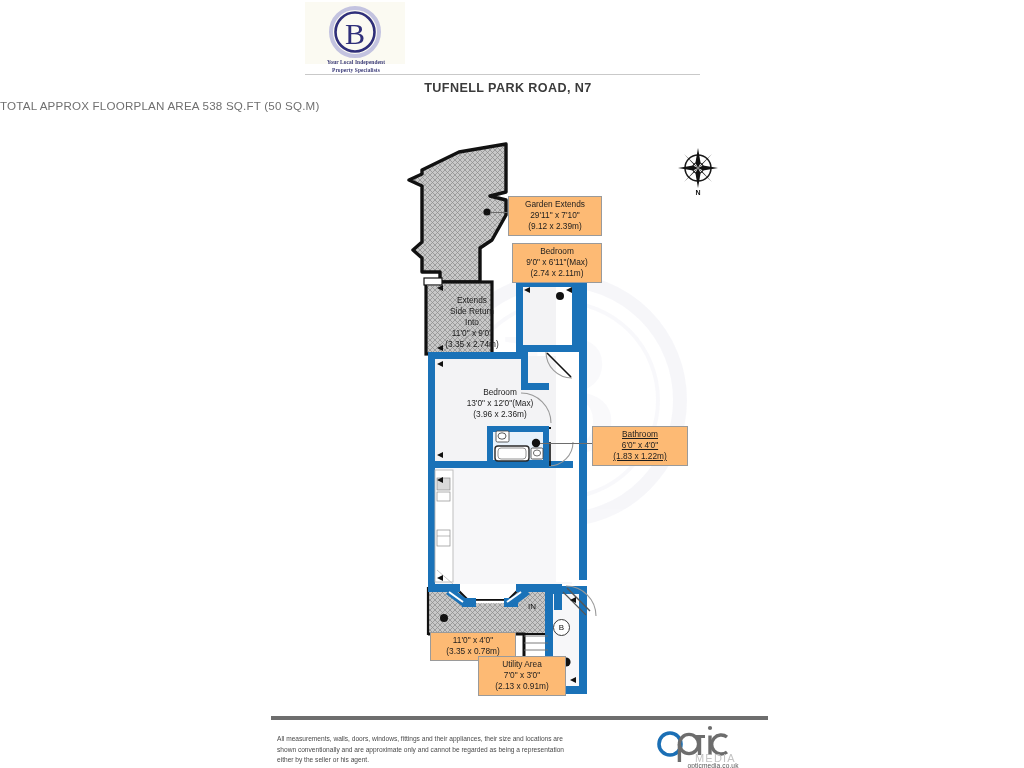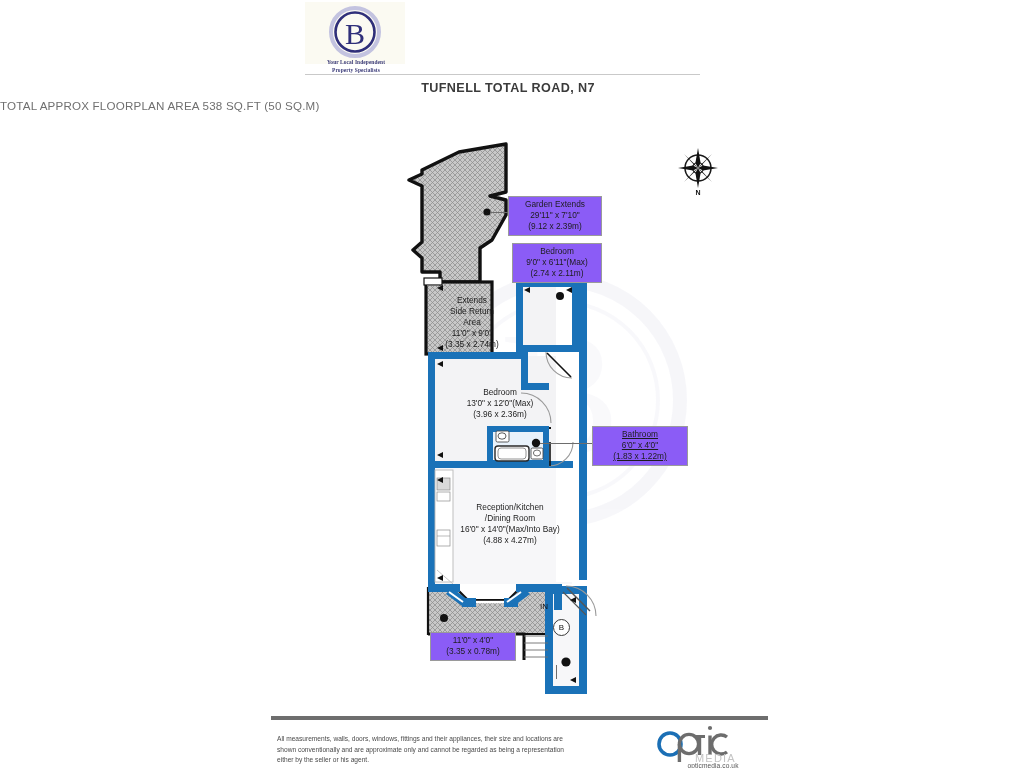--- a/index.html
+++ b/index.html
@@ -45,21 +45,21 @@
   .compass .n{
     position:absolute;left:0;right:0;top:43px;text-align:center;
     font-size:7px;color:#111;font-weight:700;
   }
 
   
   .plan{position:absolute;left:0;top:0;width:1024px;height:768px;}
 
   
   .lbl{
-    position:absolute;background:#8b5cf6;border:1px solid #9a9a9a;
+    position:absolute;background:#fdba74;border:1px solid #9a9a9a;
     text-align:center;color:#1d1d1d;font-size:8.3px;line-height:1.32;
     padding:2px 4px 3px 4px;white-space:nowrap;z-index:40;
   }
   .lbl.nobox{border:none;background:transparent;}
 
   
   .leader{position:absolute;background:#6d6d6d;z-index:35;}
 
   
   .foot-rule{
@@ -86,21 +86,21 @@
       <circle cx="32" cy="27" r="19.5" fill="none" stroke="#2f2f7a" stroke-width="2.6"></circle>
       <text x="32" y="38.5" text-anchor="middle" font-family="'Liberation Serif', serif" font-size="30" fill="#2f2f7a">B</text>
     </svg>
   </div>
   <div class="logo-tag">
     <div>Your Local Independent</div>
     <div>Property Specialists</div>
   </div>
   <div class="hdr-rule"></div>
 
-  <div class="title1">TUFNELL TOTAL ROAD, N7</div>
+  <div class="title1">TUFNELL PARK ROAD, N7</div>
   <div class="title2">TOTAL APPROX FLOORPLAN AREA 538 SQ.FT (50 SQ.M)</div>
 
   <div class="compass">
     <svg width="52" height="46" viewBox="0 0 52 46">
       <circle cx="26" cy="22" r="13" fill="none" stroke="#1a1a1a" stroke-width="1.5"></circle>
       <circle cx="26" cy="22" r="5.5" fill="#ffffff" stroke="#1a1a1a" stroke-width="1.2"></circle>
       <polygon points="26,2 28.6,17 26,22 23.4,17" fill="#111"></polygon>
       <polygon points="26,42 28.6,27 26,22 23.4,27" fill="#111"></polygon>
       <polygon points="6,22 21,19.4 26,22 21,24.6" fill="#111"></polygon>
       <polygon points="46,22 31,19.4 26,22 31,24.6" fill="#111"></polygon>
@@ -272,53 +272,52 @@
 
   <div class="lbl" style="left:512px;top:243px;width:80px;">
     <div>Bedroom</div>
     <div>9'0" x 6'11"(Max)</div>
     <div>(2.74 x 2.11m)</div>
   </div>
 
   <div class="lbl nobox" style="left:432px;top:293px;width:72px;">
     <div>Extends</div>
     <div>Side Return</div>
-    <div>Area</div>
+    <div>Into</div>
     <div>11'0" x 9'0"</div>
     <div>(3.35 x 2.74m)</div>
   </div>
 
   <div class="lbl nobox" style="left:437px;top:385px;width:118px;">
     <div>Bedroom</div>
     <div>13'0" x 12'0"(Max)</div>
     <div>(3.96 x 2.36m)</div>
   </div>
 
   <div class="lbl" style="left:592px;top:426px;width:86px;text-decoration:underline;">
     <div>Bathroom</div>
     <div>6'0" x 4'0"</div>
     <div>(1.83 x 1.22m)</div>
   </div>
   <div class="leader" style="left:540px;top:443px;width:54px;height:1px;"></div>
 
-  <div class="lbl nobox" style="left:440px;top:500px;width:132px;">
-    <div>Reception/Kitchen</div>
-    <div>/Dining Room</div>
-    <div>16'0" x 14'0"(Max/Into Bay)</div>
-    <div>(4.88 x 4.27m)</div>
-  </div>
 
   <div class="lbl" style="left:430px;top:632px;width:76px;">
     <div>11'0" x 4'0"</div>
     <div>(3.35 x 0.78m)</div>
   </div>
 
+  <div class="lbl" style="left:478px;top:656px;width:78px;">
+    <div>Utility Area</div>
+    <div>7'0" x 3'0"</div>
+    <div>(2.13 x 0.91m)</div>
+  </div>
   <div class="leader" style="left:556px;top:665px;width:1px;height:14px;"></div>
 
-  <div style="position:absolute;left:528px;top:602px;font-size:8px;color:#111;z-index:45;margin-left:12px;">IN</div>
+  <div style="position:absolute;left:528px;top:602px;font-size:8px;color:#111;z-index:45;">IN</div>
   <div style="position:absolute;left:553px;top:619px;width:15px;height:15px;border:1px solid #3a3a3a;border-radius:50%;
               font-size:8px;color:#111;text-align:center;line-height:15px;background:#fff;z-index:45;">B</div>
 
   <div class="foot-rule"></div>
   <div class="foot-text">
     <div>All measurements, walls, doors, windows, fittings and their appliances, their size and locations are</div>
     <div>shown conventionally and are approximate only and cannot be regarded as being a representation</div>
     <div>either by the seller or his agent.</div>
   </div>
 

